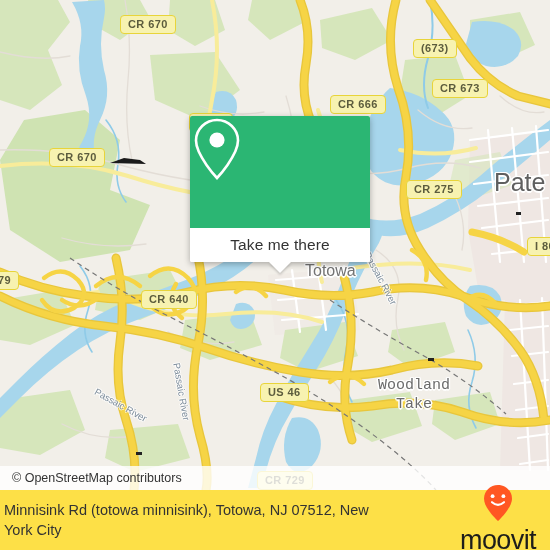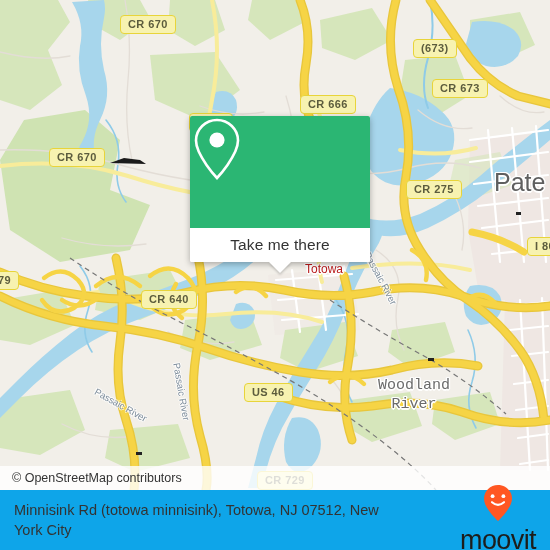--- a/index.html
+++ b/index.html
@@ -36,21 +36,21 @@
     position:absolute;
     color:#6b6b6b;
     white-space:nowrap;
     text-shadow:
       1.5px 0 0 rgba(255,255,255,.9),-1.5px 0 0 rgba(255,255,255,.9),
       0 1.5px 0 rgba(255,255,255,.9),0 -1.5px 0 rgba(255,255,255,.9),
       1px 1px 0 rgba(255,255,255,.9),-1px -1px 0 rgba(255,255,255,.9),
       1px -1px 0 rgba(255,255,255,.9),-1px 1px 0 rgba(255,255,255,.9);
   }
   .place.big{font-size:25px;color:#5f5f5f;}
-  .place.mid{font-size:12px;color:#b91c1c;}
+  .place.mid{font-size:16px;color:#737373;}
   .place.two{font-size:15px;line-height:19px;text-align:center;font-family:Liberation Mono, monospace;}
 
   .river-label{
     position:absolute;
     color:#7b8b9a;
     font-size:9.5px;
     white-space:nowrap;
     text-shadow:
       1.2px 0 0 rgba(255,255,255,.85),-1.2px 0 0 rgba(255,255,255,.85),
       0 1.2px 0 rgba(255,255,255,.85),0 -1.2px 0 rgba(255,255,255,.85);
@@ -90,23 +90,23 @@
     position:absolute;left:0;top:466px;width:550px;height:24px;
     background:rgba(255,255,255,.80);
     display:flex;align-items:center;
     box-sizing:border-box;padding-left:12px;
   }
   #attrib span{font-size:12.5px;color:#333;}
 
   
   #footer{
     position:absolute;left:0;top:490px;width:550px;height:60px;
-    background:#0ea5e9;
+    background:#fde047;
     display:flex;align-items:center;justify-content:space-between;
-    box-sizing:border-box;padding:0 14px 0 14px;
+    box-sizing:border-box;padding:0 14px 0 4px;
   }
   #footer-title{
     font-size:14.5px;color:#333;line-height:20px;max-width:390px;
   }
   #brand{display:flex;align-items:center;gap:3px;flex-direction:column;}
   #brand-word{font-size:27px;color:#1d1d1b;letter-spacing:-.6px;font-weight:normal;}
 </style>
 </head>
 <body>
 
@@ -276,38 +276,38 @@
       <path d="M124 158 L140 160 L146 164 L110 163 Z" fill="#1a1a1a"></path>
       <rect x="428" y="358" width="6" height="3" fill="#222"></rect>
       <rect x="516" y="212" width="5" height="3" fill="#222"></rect>
       <rect x="136" y="452" width="6" height="3" fill="#222"></rect>
     </svg>
 
     <div class="place mid" style="left:305px;top:262px;">Totowa</div>
     <div class="place big" style="left:494px;top:168px;">Pate</div>
     <div class="place two" style="left:378px;top:376px;">
       <span>Woodland</span><br>
-      <span>River</span>
+      <span>Take</span>
     </div>
 
     <div class="river-label" style="left:372px;top:250px;transform:rotate(62deg);transform-origin:0 0;">Passaic River</div>
     <div class="river-label" style="left:98px;top:386px;transform:rotate(29deg);transform-origin:0 0;">Passaic River</div>
     <div class="river-label" style="left:182px;top:362px;transform:rotate(80deg);transform-origin:0 0;">Passaic River</div>
 
     <div class="shield" style="left:120px;top:15px;">CR 670</div>
     <div class="shield" style="left:413px;top:7px;margin-top:32px;">(673)</div>
     <div class="shield" style="left:432px;top:79px;">CR 673</div>
-    <div class="shield" style="left:300px;top:95px;">CR 666</div>
+    <div class="shield" style="left:330px;top:95px;">CR 666</div>
     <div class="shield" style="left:49px;top:148px;">CR 670</div>
     <div class="shield" style="left:189px;top:113px;">(681)</div>
     <div class="shield" style="left:406px;top:180px;">CR 275</div>
     <div class="shield" style="left:527px;top:237px;">I 80</div>
     <div class="shield" style="left:-10px;top:271px;">79</div>
     <div class="shield" style="left:141px;top:290px;">CR 640</div>
-    <div class="shield" style="left:244px;top:383px;">US 46</div>
+    <div class="shield" style="left:260px;top:383px;">US 46</div>
     <div class="shield" style="left:257px;top:471px;">CR 729</div>
 
     <div id="attrib">
       <span>© OpenStreetMap contributors</span>
     </div>
 
     <div id="popup">
       <div id="popup-top">
         <svg width="54" height="66" viewBox="0 0 54 66">
           <path d="M27 4 C15.5 4 6 13.2 6 24.6 C6 39.5 27 62 27 62 C27 62 48 39.5 48 24.6 C48 13.2 38.5 4 27 4 Z" fill="none" stroke="#ffffff" stroke-width="2.6"></path>

